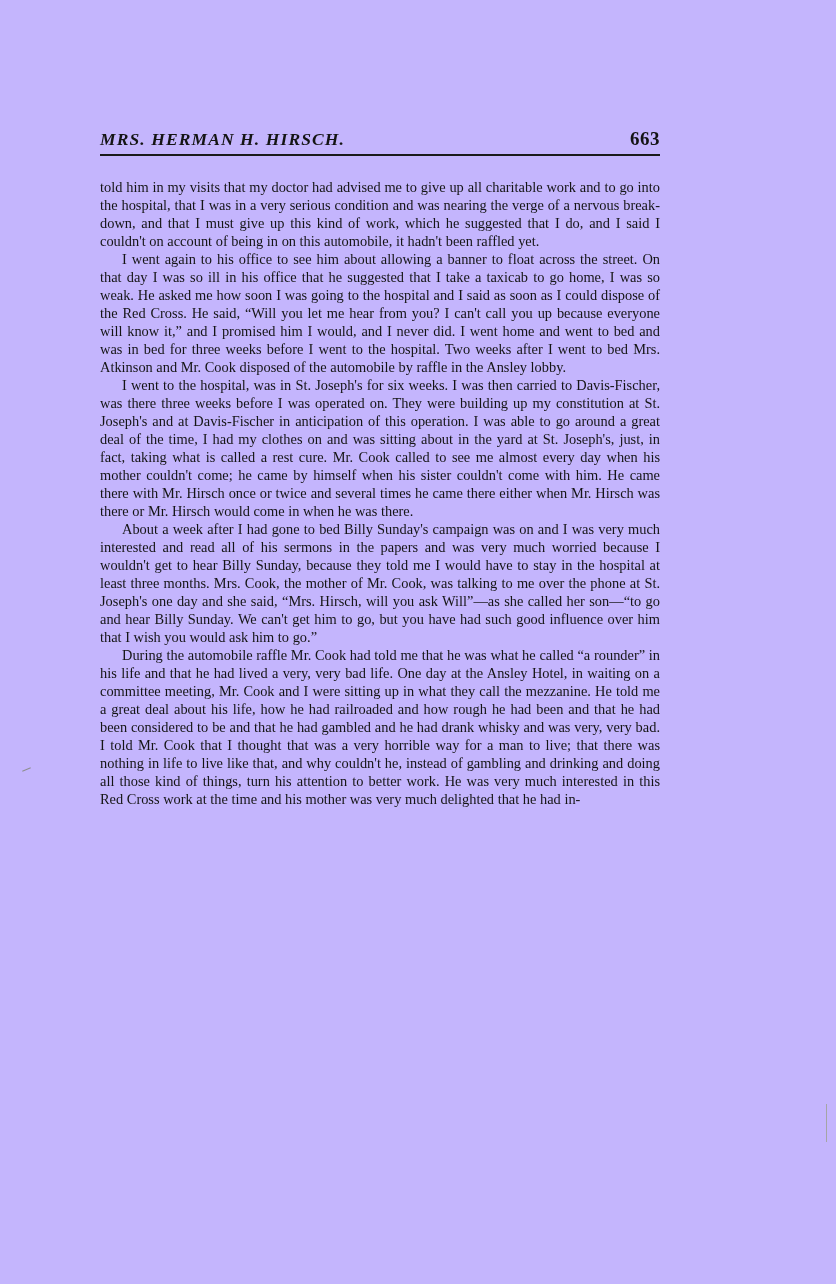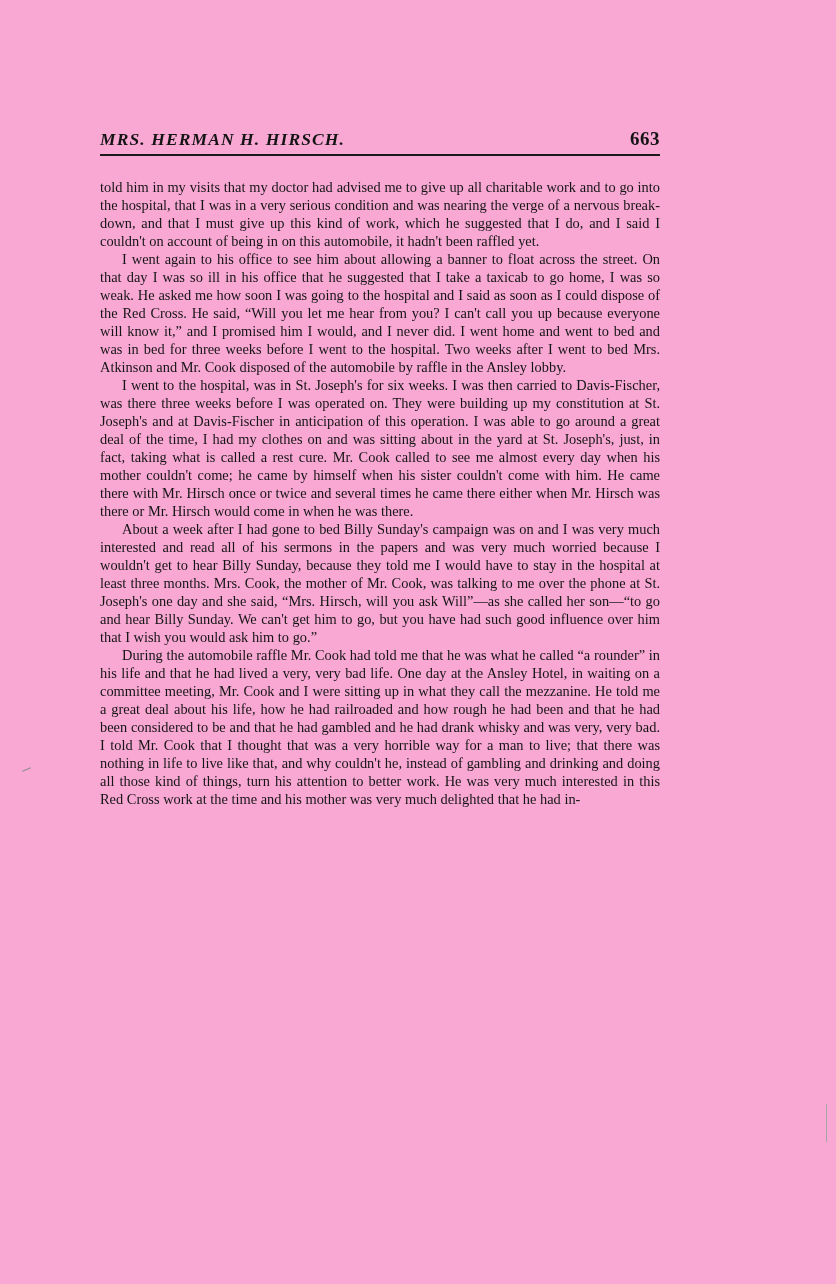--- a/index.html
+++ b/index.html
@@ -15,21 +15,21 @@
     color: #111111;
     overflow: hidden;
   }
 
   .page {
     position: absolute;
     left: 0;
     top: 0;
     width: 836px;
     height: 1284px;
-    background: #f9a8d4;
+    background: #c4b5fd;
   }
 
   .header {
     position: absolute;
     left: 100px;
     top: 128px;
     width: 560px;
     display: flex;
     align-items: baseline;
     justify-content: space-between;

